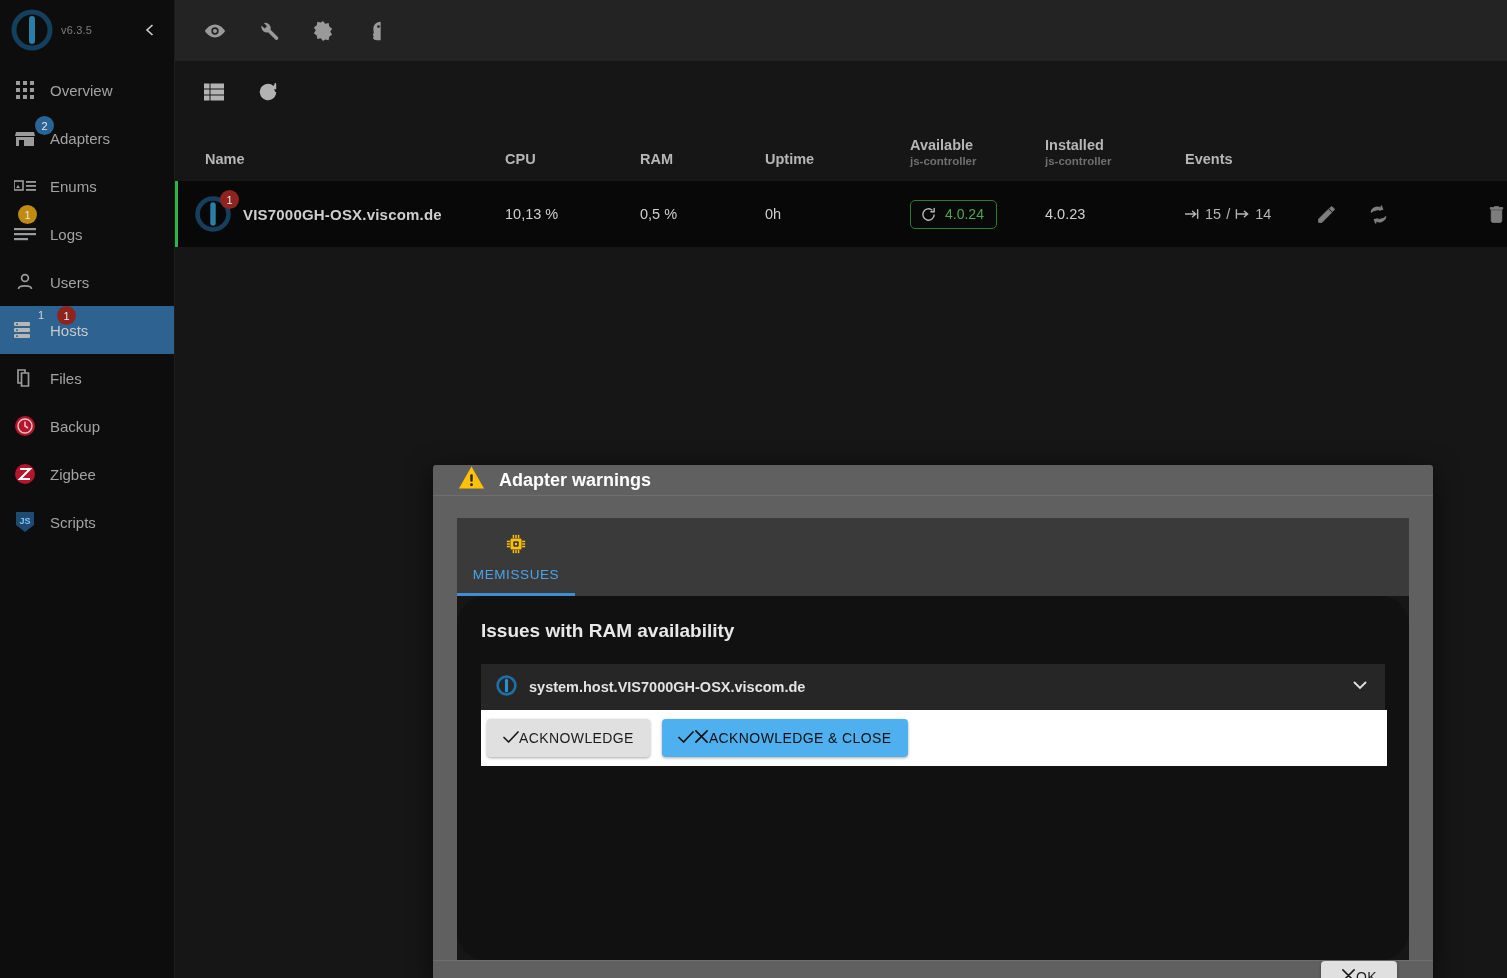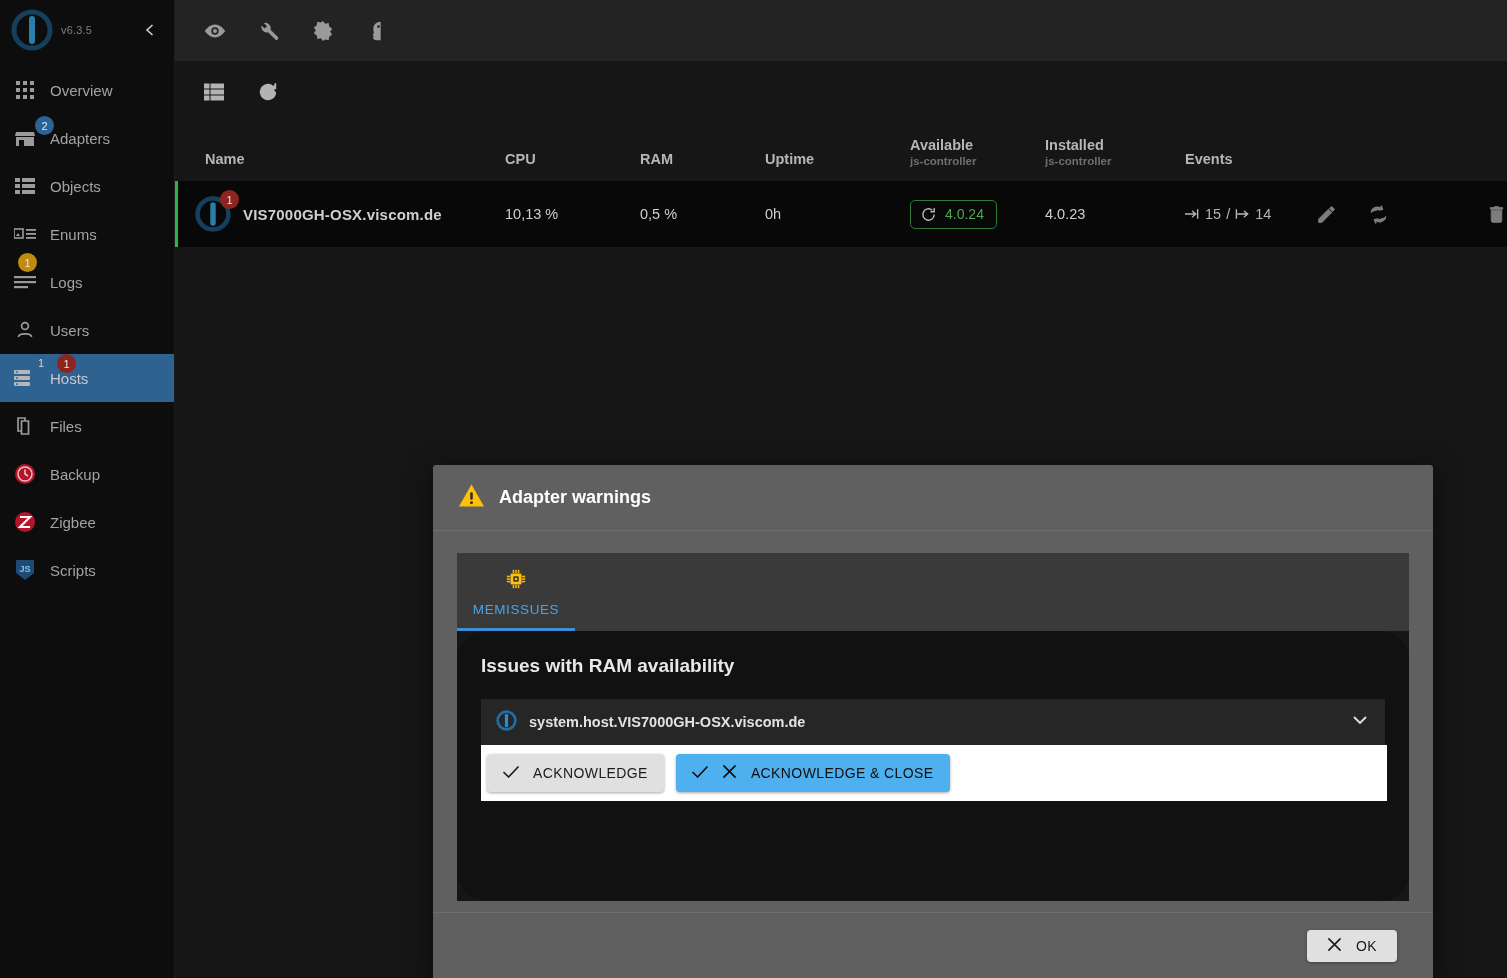--- a/index.html
+++ b/index.html
@@ -104,21 +104,21 @@
     background: #606060; box-shadow: 0 6px 26px rgba(0,0,0,.6); z-index: 10;
     border-radius: 3px 3px 0 0;
     display: flex; flex-direction: column;
   }
   .dlg-title {
     height: 66px; display: flex; align-items: center; gap: 14px; padding-left: 25px;
     color: #ffffff; font-size: 18px; font-weight: bold;
     border-bottom: 1px solid #6e6e6e;
   }
   .dlg-body { flex: 1 1 auto; padding: 22px 24px 0 24px; }
-  .dlg-inner { background: #161616; height: 348px; display: flex; flex-direction: column; }
+  .dlg-inner { background: #161616; height: 442px; display: flex; flex-direction: column; }
   .tabbar { height: 78px; background: #3a3a3a; display: flex; align-items: flex-end; position: relative;}
   .tab {
     width: 118px; height: 78px; display: flex; flex-direction: column;
     align-items: center; justify-content: center; gap: 8px; cursor: pointer;
     position: relative;
   }
   .tab .tab-lbl { color: #4aa3e8; font-size: 13.5px; letter-spacing: .6px; }
   .tab .under { position: absolute; bottom: 0; left: 0; width: 118px; height: 3px; background: #3b8fd4; }
   .panel { flex: 1 1 auto; background: #111111; padding: 24px 24px 0 24px; position: relative; border-radius: 29px; }
   .panel h3 { color: #e8e8e8; font-size: 19px; font-weight: bold; margin-bottom: 20px; }
@@ -126,21 +126,21 @@
   .select-row {
     margin-top: 22px; background: #262626; height: 46px; display: flex; align-items: center;
     padding: 0 16px 0 14px; gap: 11px; cursor: pointer;
   }
   .select-row .txt { color: #e3e3e3; font-size: 14.5px; font-weight: bold; flex: 1 1 auto; }
   .ack-bar {
     background: #ffffff; height: 56px; display: flex; align-items: center;
     padding-left: 6px; gap: 12px; width: 906px;
   }
   .btn {
-    height: 38px; display: inline-flex; align-items: center; gap: 14px;
+    height: 38px; display: inline-flex; align-items: center; gap: 0;
     padding: 0 16px; border-radius: 4px; font-size: 14px; cursor: pointer;
     letter-spacing: .4px; border: none;
     font-family: "Liberation Sans", sans-serif;
   }
   .btn.plain { background: #e0e0e0; color: #1b1b1b; box-shadow: 0 1px 3px rgba(0,0,0,.35); }
   .btn.primary { background: #4fb0f0; color: #0f0f0f; box-shadow: 0 1px 3px rgba(0,0,0,.35); }
   .dlg-foot {
     height: 66px; border-top: 1px solid #6e6e6e;
     display: flex; align-items: center; justify-content: flex-end; padding-right: 36px;
   }
@@ -191,33 +191,20 @@
             <path d="M2 4 L20 4 L21 8 L1 8 Z"></path>
             <rect x="2" y="9" width="18" height="9"></rect>
             <rect x="5" y="12" width="5" height="6" fill="#0d0d0d"></rect>
           </svg>
           <span class="badge blue" style="top:-9px;right:-16px;">2</span>
         </span>
         <span class="lbl">Adapters</span>
       </div>
 
 
-      <div class="nav-item">
-        <span class="ic">
-          <svg width="20" height="18" viewBox="0 0 20 18" fill="#9b9b9b">
-            <rect x="0" y="1" width="5" height="4"></rect>
-              <rect x="7" y="1" width="13" height="4"></rect>
-            <rect x="0" y="7" width="5" height="4"></rect>
-              <rect x="7" y="7" width="13" height="4"></rect>
-            <rect x="0" y="13" width="5" height="4"></rect>
-              <rect x="7" y="13" width="13" height="4"></rect>
-          </svg>
-        </span>
-        <span class="lbl">Objects</span>
-      </div>
 
       <div class="nav-item">
         <span class="ic">
           <svg width="22" height="14" viewBox="0 0 22 14" fill="#9b9b9b">
             <rect x="0" y="2" width="9" height="9" fill="none" stroke="#9b9b9b" stroke-width="1.6"></rect>
             <path d="M2 9 L4 6 L6 9 Z"></path>
             <rect x="12" y="2" width="10" height="1.8"></rect>
               <rect x="12" y="6" width="10" height="1.8"></rect>
               <rect x="12" y="10" width="10" height="1.8"></rect>
           </svg>

